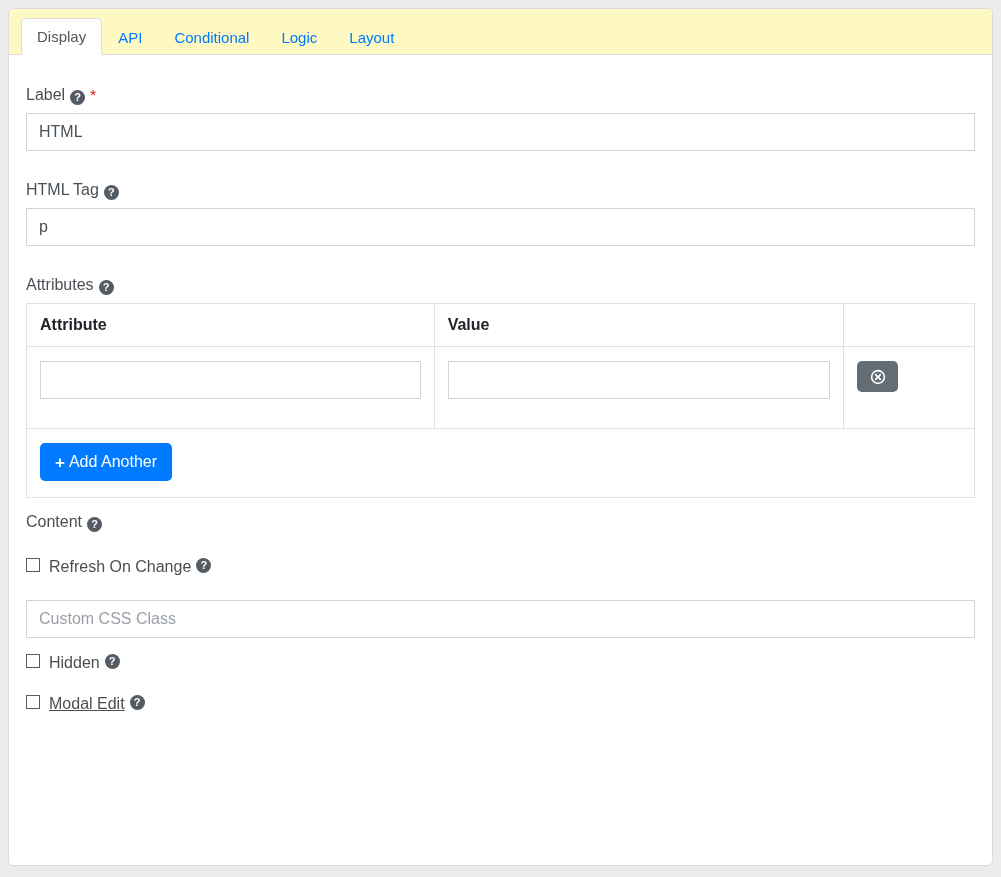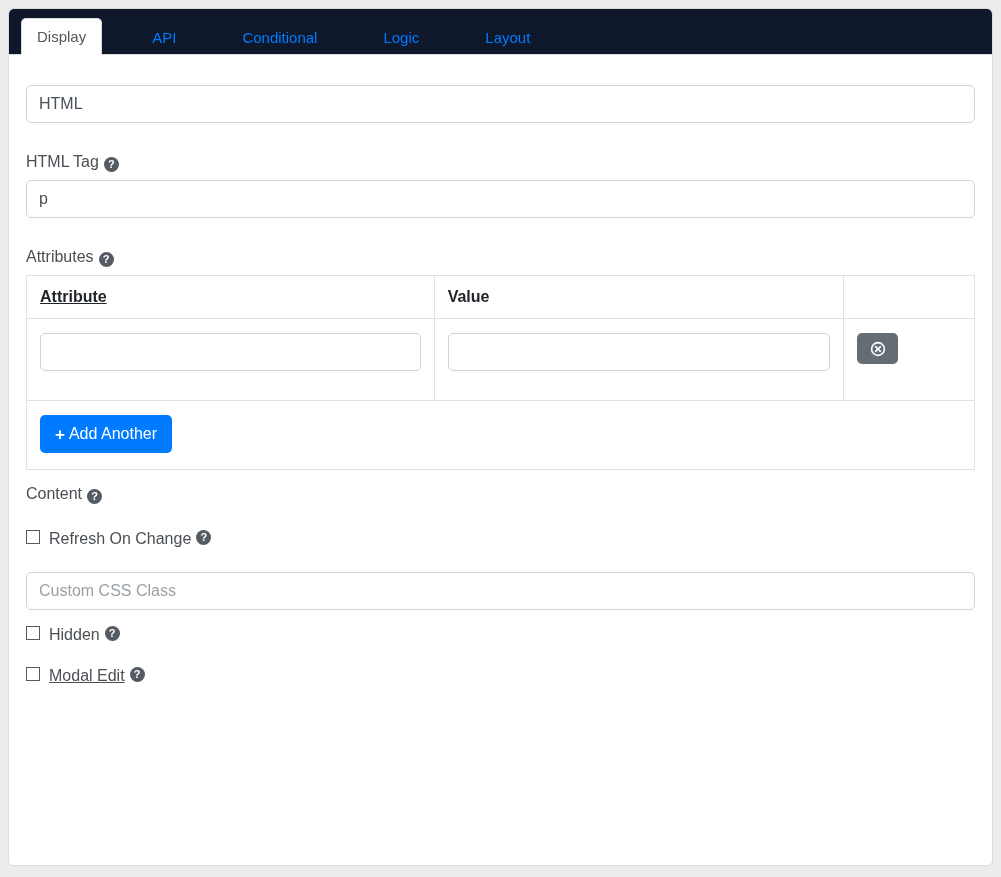--- a/index.html
+++ b/index.html
@@ -12,28 +12,27 @@
   }
   .card{
     position:absolute;left:8px;top:8px;width:985px;height:858px;
     box-sizing:border-box;
     background:#ffffff;
     border:1px solid #dcdcdc;
     border-radius:5px;
     overflow:hidden;
   }
   .card-header{
-    background:#0f172a;
+    background:#fef9c3;
     border-bottom:1px solid #dcdcdc;
     padding:9px 12px 0 12px;
     height:36px;
     display:flex;
     align-items:flex-end;
     border-radius:5px 5px 0 0;
-    gap:34px;
   }
   .tab{
     font-size:15px;
     padding:8px 15px;
     color:#007bff;
     cursor:pointer;
     margin-bottom:-1px;
     line-height:19px;
     border:1px solid transparent;
     border-bottom:none;
@@ -71,21 +70,21 @@
     margin-left:5px;
     line-height:1;
   }
   .required-asterisk{color:#e60000;margin-left:5px;font-size:15px;}
   .form-control{
     display:block;
     width:100%;
     height:38px;
     box-sizing:border-box;
     border:1px solid #ced4da;
-    border-radius:5px;
+    border-radius:0;
     padding:6px 12px;
     font-size:16px;
     color:#495057;
     font-family:"Liberation Sans",sans-serif;
     background:#fff;
     outline:none;
   }
   .form-control::placeholder{color:#9aa0a6;opacity:1;}
   
   .attr-table{
@@ -95,21 +94,21 @@
   }
   .attr-table th{
     text-align:left;
     font-size:16px;
     font-weight:bold;
     color:#212529;
     padding:12px 13px;
     border:1px solid #dee2e6;
     line-height:18px;
   }
-  .attr-table th:nth-child(1){width:43%;text-decoration:underline;}
+  .attr-table th:nth-child(1){width:43%;}
   .attr-table th:nth-child(2){width:43.2%;}
   .attr-table td.input-cell{
     padding:14px 13px 29px 13px;
     border:1px solid #dee2e6;
     vertical-align:top;
   }
   .attr-table td.footer-cell{
     border-top:1px solid #dee2e6;
     padding:14px 13px 16px 13px;
   }
@@ -169,20 +168,23 @@
     <div class="tab active">Display</div>
     <div class="tab">API</div>
     <div class="tab">Conditional</div>
     <div class="tab">Logic</div>
     <div class="tab">Layout</div>
   </div>
 
   <div class="card-body">
 
     <div class="form-group">
+      <label class="control-label">
+        <span>Label</span><span class="help-icon">?</span><span class="required-asterisk">*</span>
+      </label>
       <input class="form-control" type="text" value="HTML" style="">
     </div>
 
     <div class="form-group">
       <label class="control-label">
         <span>HTML Tag</span><span class="help-icon">?</span>
       </label>
       <input class="form-control" type="text" value="p" style="">
     </div>
 

